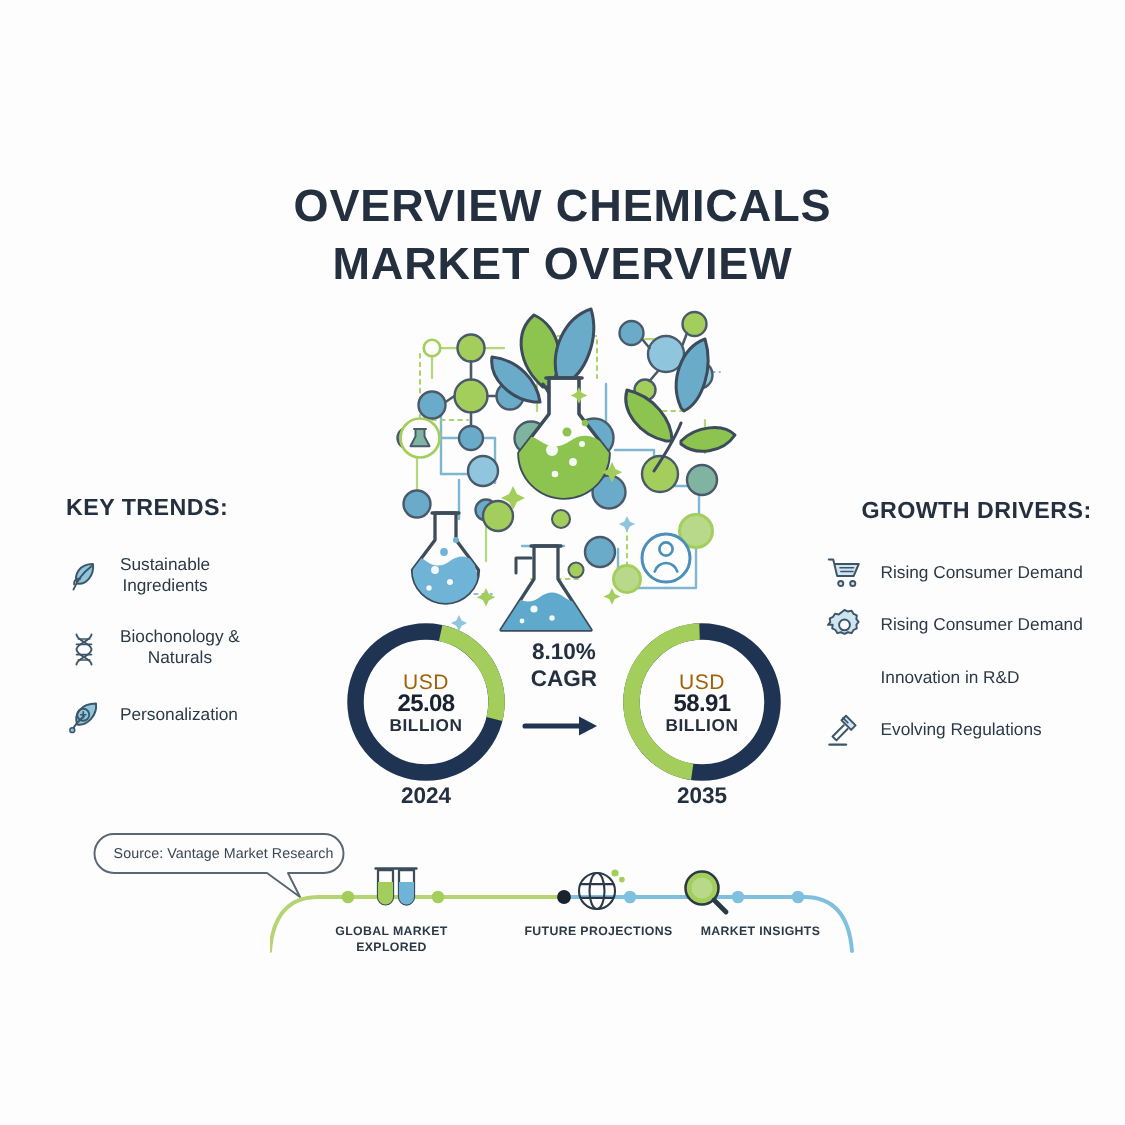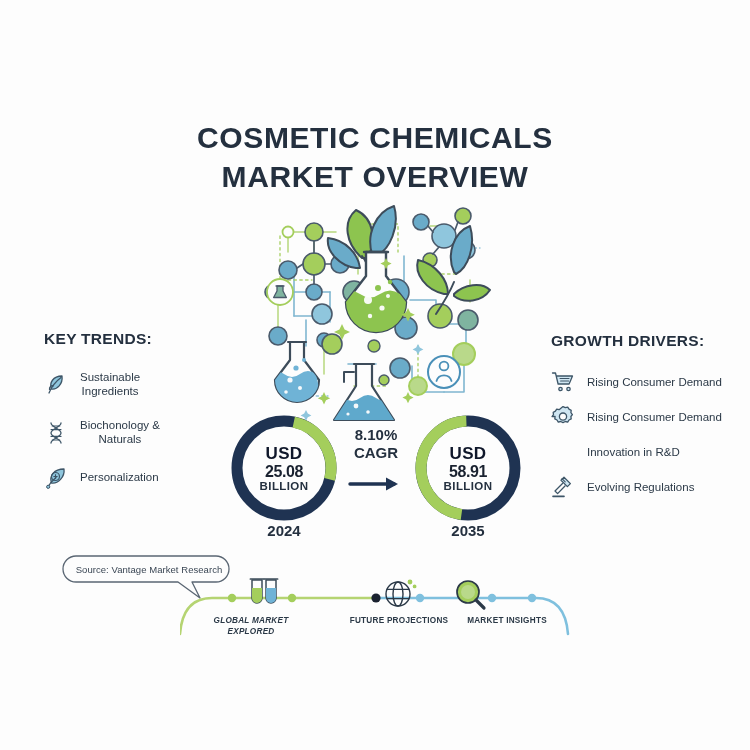--- a/index.html
+++ b/index.html
@@ -57,41 +57,41 @@
     font-size: 11.5px;
     color: #2b3947;
     line-height: 1.25;
   }
 
   #panel-trends { left: 44px; top: 330px; width: 190px; }
   #panel-trends .panel-heading { margin-bottom: 22px; }
   #panel-trends .panel-row { margin-bottom: 19px; text-align: center; }
 
   #panel-drivers { left: 551px; top: 332px; width: 200px; }
-  #panel-drivers .panel-heading { margin-bottom: 20px; }
+  #panel-drivers .panel-heading { margin-bottom: 20px; text-align: center; }
   #panel-drivers .panel-row { margin-bottom: 11px; }
   #panel-drivers .panel-label { white-space: nowrap; }
 
   
   #stats { position: absolute; left: 228px; top: 412px; width: 296px; height: 150px; }
   .donut {
     position: absolute;
     width: 112px; height: 112px;
   }
   .donut.left { left: 0; top: 0; }
   .donut.right { left: 184px; top: 0; }
   .donut svg { position: absolute; left: 0; top: 0; }
   .donut-center {
     position: absolute; left: 0; top: 0;
     width: 112px; height: 112px;
     display: flex; flex-direction: column;
     align-items: center; justify-content: center;
     gap: 0px;
   }
-  .donut-cur { font-size: 17px; font-weight: bold; color: #0f172a; letter-spacing: 0.4px; }
+  .donut-cur { font-size: 14px; font-weight: normal; color: #a16207; letter-spacing: 0.4px; }
   .donut-val { font-size: 16px; font-weight: bold; color: #1a2230; line-height: 1.05; letter-spacing: -0.4px; }
   .donut-unit { font-size: 11.5px; font-weight: bold; color: #24303f; letter-spacing: 0.4px; }
   .donut-year {
     position: absolute;
     top: 110px; left: 0; width: 112px;
     text-align: center;
     font-size: 15px; font-weight: bold; color: #24303f;
   }
 
   #cagr {
@@ -128,21 +128,21 @@
     letter-spacing: 0.25px;
     line-height: 1.28;
   }
 </style>
 </head>
 <body>
 
 <div id="canvas">
 
   <div id="title-block">
-    <div class="tline">COSMETIC CHEMICALS</div>
+    <div class="tline">OVERVIEW CHEMICALS</div>
     <div class="tline">MARKET OVERVIEW</div>
   </div>
 
   <div id="hero">
     <svg width="244" height="226" viewBox="0 0 244 226" xmlns="http://www.w3.org/2000/svg">
       <g stroke-linecap="round" stroke-linejoin="round" fill="none">
 
         <g stroke="#6aabc9" stroke-width="1.6" opacity="0.85">
           <path d="M36 74 L36 96 L72 96"></path>
           <path d="M36 96 L14 96"></path>
@@ -466,18 +466,18 @@
         <circle cx="234.6" cy="14.4" r="1.2" fill="#a4ce5c" stroke="#a4ce5c"></circle>
       </g>
 
       <g>
         <circle cx="288" cy="20" r="11" fill="#a4ce5c" stroke="#2b3947" stroke-width="1.7"></circle>
         <circle cx="288" cy="20" r="7" fill="#b9d98a"></circle>
         <path d="M296 28 L304 36" stroke="#2b3947" stroke-width="3.2" stroke-linecap="round"></path>
       </g>
     </svg>
 
-    <div class="tl-label" style="left:16px; top:44px; width:110px;font-style:italic;">GLOBAL MARKET<br>EXPLORED</div>
+    <div class="tl-label" style="left:26px; top:44px; width:110px;">GLOBAL MARKET<br>EXPLORED</div>
     <div class="tl-label" style="left:158px; top:44px; width:122px;">FUTURE PROJECTIONS</div>
     <div class="tl-label" style="left:272px; top:44px; width:110px;">MARKET INSIGHTS</div>
   </div>
 
 </div>
 
 </body></html>

